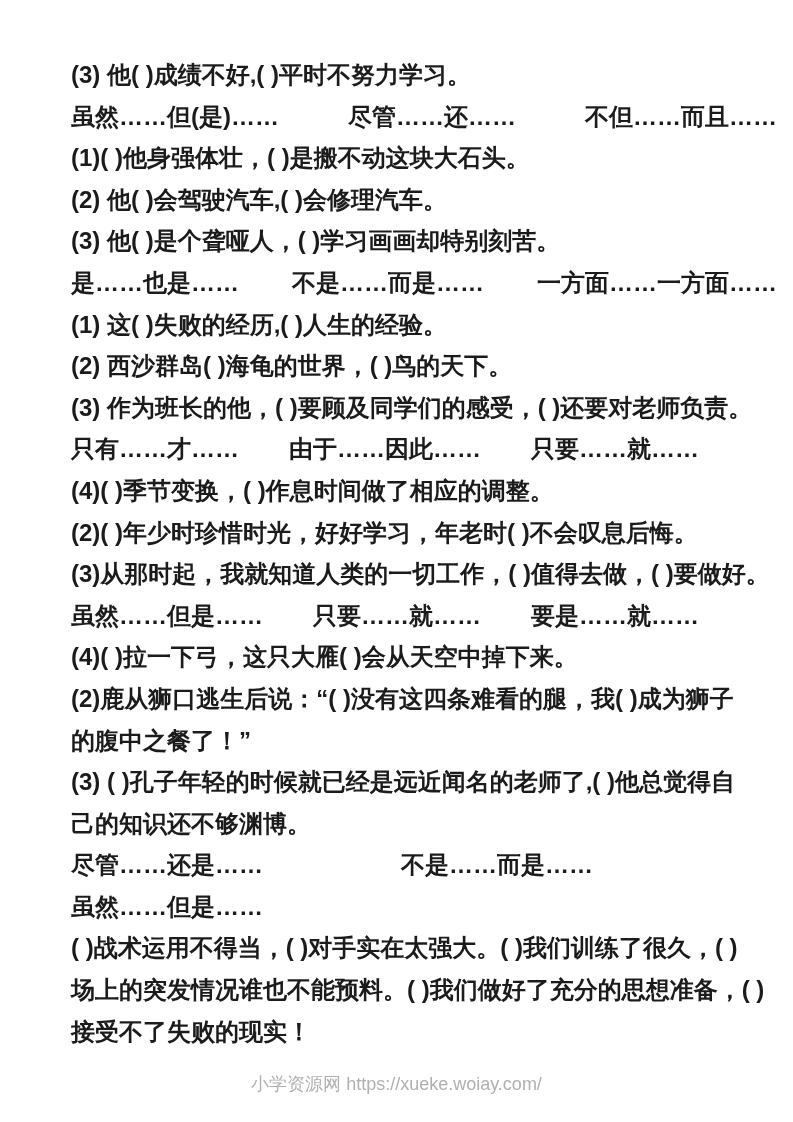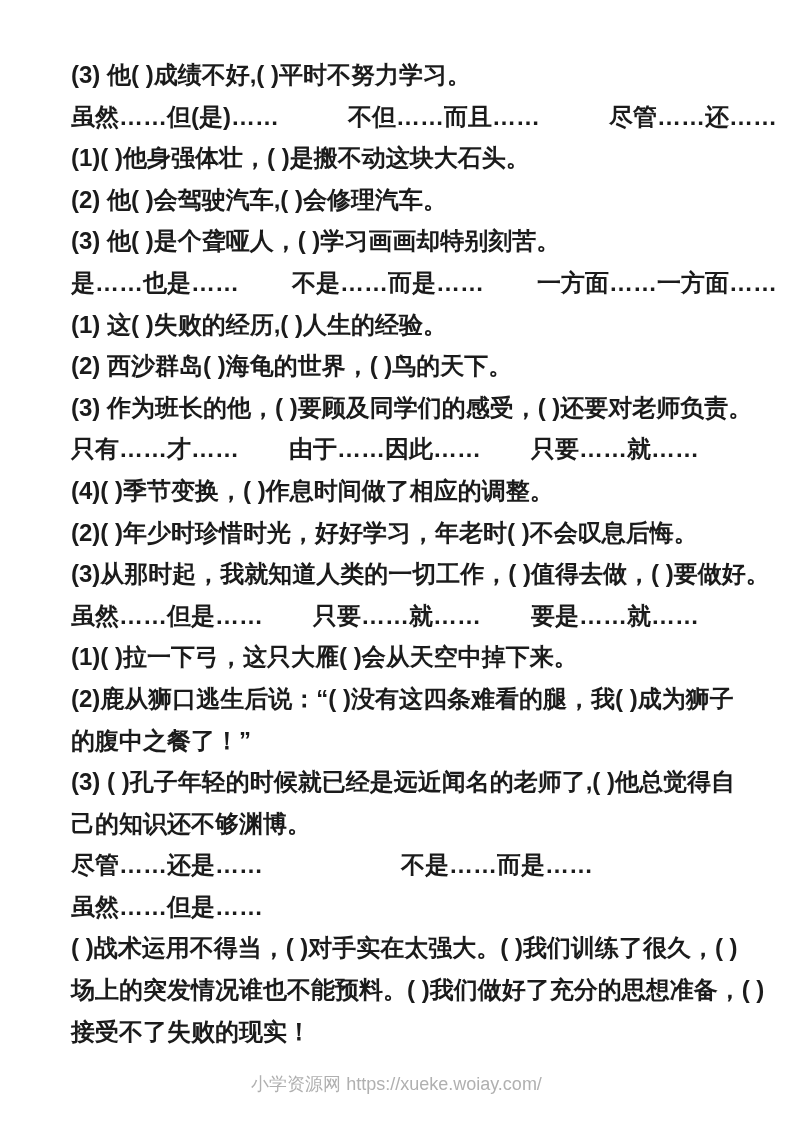--- a/index.html
+++ b/index.html
@@ -49,22 +49,22 @@
   }
 </style>
 </head>
 <body>
 
 <main>
   <section id="lines">
       <p class="line ex">(3) 他( )成绩不好,( )平时不努力学习。</p>
       <p class="line opts opts-full">
         <span>虽然……但(是)……</span>
+        <span>尽管……还……</span>
         <span>不但……而且……</span>
-        <span>尽管……还……</span>
       </p>
       <p class="line ex">(1)( )他身强体壮，( )是搬不动这块大石头。</p>
       <p class="line ex">(2) 他( )会驾驶汽车,( )会修理汽车。</p>
       <p class="line ex">(3) 他( )是个聋哑人，( )学习画画却特别刻苦。</p>
       <p class="line opts opts-full">
         <span>是……也是……</span>
         <span>不是……而是……</span>
         <span>一方面……一方面……</span>
       </p>
       <p class="line ex">(1) 这( )失败的经历,( )人生的经验。</p>
@@ -76,21 +76,21 @@
         <span>只要……就……</span>
       </p>
       <p class="line ex">(4)( )季节变换，( )作息时间做了相应的调整。</p>
       <p class="line ex">(2)( )年少时珍惜时光，好好学习，年老时( )不会叹息后悔。</p>
       <p class="line ex">(3)从那时起，我就知道人类的一切工作，( )值得去做，( )要做好。</p>
       <p class="line opts opts-wide">
         <span>虽然……但是……</span>
         <span>只要……就……</span>
         <span>要是……就……</span>
       </p>
-      <p class="line ex">(1)( )拉一下弓，这只大雁( )会从天空中掉下来。</p>
+      <p class="line ex">(4)( )拉一下弓，这只大雁( )会从天空中掉下来。</p>
       <p class="line ex">(2)鹿从狮口逃生后说：“( )没有这四条难看的腿，我( )成为狮子</p>
       <p class="line ex">的腹中之餐了！”</p>
       <p class="line ex">(3) ( )孔子年轻的时候就已经是远近闻名的老师了,( )他总觉得自</p>
       <p class="line ex">己的知识还不够渊博。</p>
       <p class="line opts opts-two">
         <span>尽管……还是……</span>
         <span>不是……而是……</span>
       </p>
       <p class="line opts opts-two">
         <span>虽然……但是……</span>

